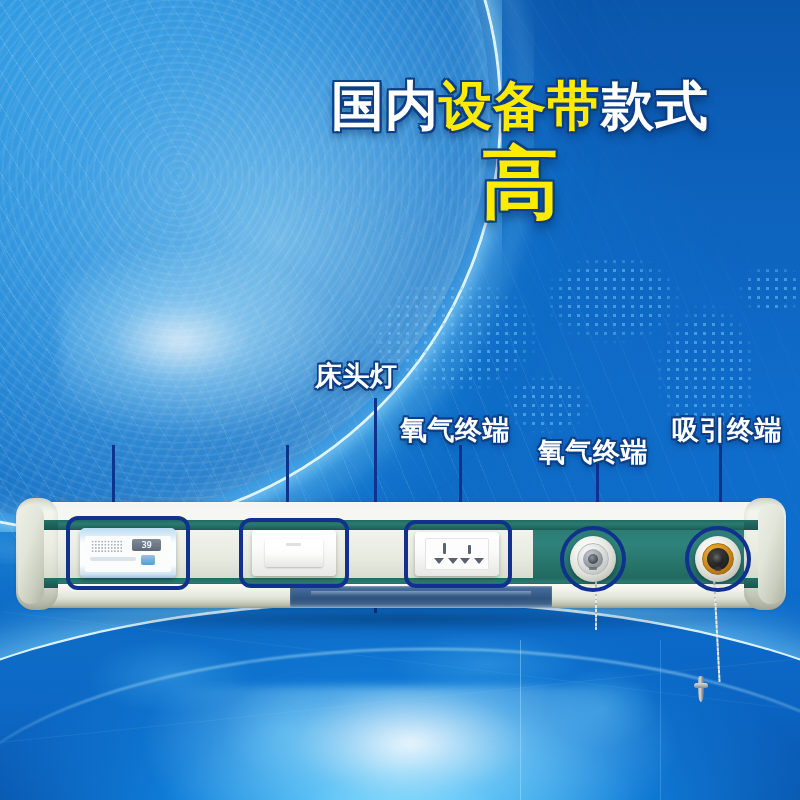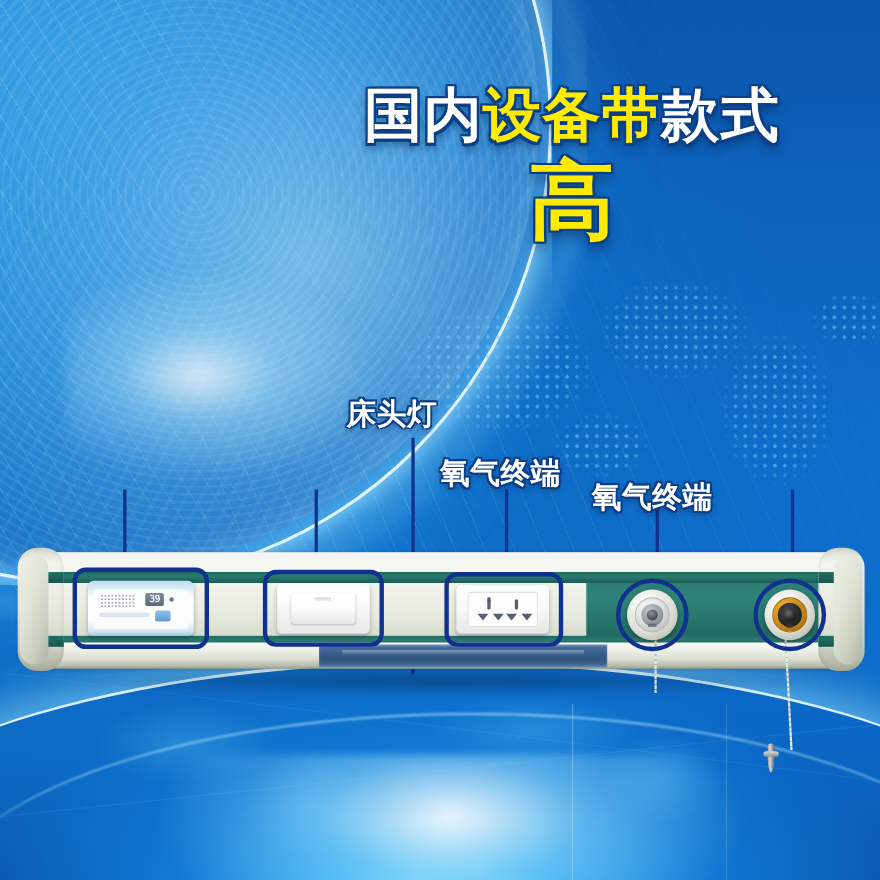--- a/index.html
+++ b/index.html
@@ -249,21 +249,21 @@
     box-shadow:0 2px 4px rgba(0,0,0,.28);
     overflow:hidden;
   }
   .ic-face{position:absolute;left:5px;top:8px;width:86px;height:36px;background:#fbfcfc;border-radius:2px;}
   .ic-grille{
     position:absolute;left:11px;top:12px;width:32px;height:12px;
     background-image:radial-gradient(circle, #9aa6b2 .9px, rgba(0,0,0,0) 1.2px);
     background-size:3.2px 3.2px;opacity:.85;
   }
   .ic-disp{
-    position:absolute;left:52px;top:11px;width:17px;height:12px;border-radius:2px;
+    position:absolute;left:52px;top:11px;width:29px;height:12px;border-radius:2px;
     background:linear-gradient(180deg,#7f8c98,#5d6a76);
     color:#e9f3fb;font-size:9px;font-weight:bold;line-height:12px;text-align:center;
     font-family:"DejaVu Sans Mono","Liberation Mono",monospace;letter-spacing:-.5px;
   }
   .ic-dot{position:absolute;left:74px;top:15px;width:4px;height:4px;border-radius:50%;background:#6d7a86;}
   .ic-slot{position:absolute;left:10px;top:29px;width:46px;height:4px;border-radius:2px;background:#dbe4ec;}
   .ic-btn{
     position:absolute;left:61px;top:27px;width:14px;height:10px;border-radius:2px;
     background:linear-gradient(180deg,#8fc4ea,#5d9bd1);
   }
@@ -396,20 +396,21 @@
   <div class="leader" style="left:112px;top:445px;height:85px;"></div>
   <div class="leader" style="left:286px;top:445px;height:85px;"></div>
   <div class="leader" style="left:374px;top:398px;height:215px;"></div>
   <div class="leader" style="left:459px;top:445px;height:87px;"></div>
   <div class="leader" style="left:596px;top:445px;height:92px;"></div>
   <div class="leader" style="left:719px;top:445px;height:92px;"></div>
 
   <div class="callout-label" style="left:315px;top:358px;">床头灯</div>
   <div class="callout-label" style="left:400px;top:412px;">氧气终端</div>
   <div class="callout-label" style="left:538px;top:434px;">氧气终端</div>
+  <div class="callout-label" style="left:672px;top:412px;">吸引终端</div>
 
   <div id="panel">
     <div class="panel-shadow"></div>
 
     <div class="body">
       <div class="body-top-hl"></div>
       <div class="face-light"></div>
       <div class="face-teal"></div>
       <div class="face-teal-hl"></div>
       <div class="stripe top"></div>

